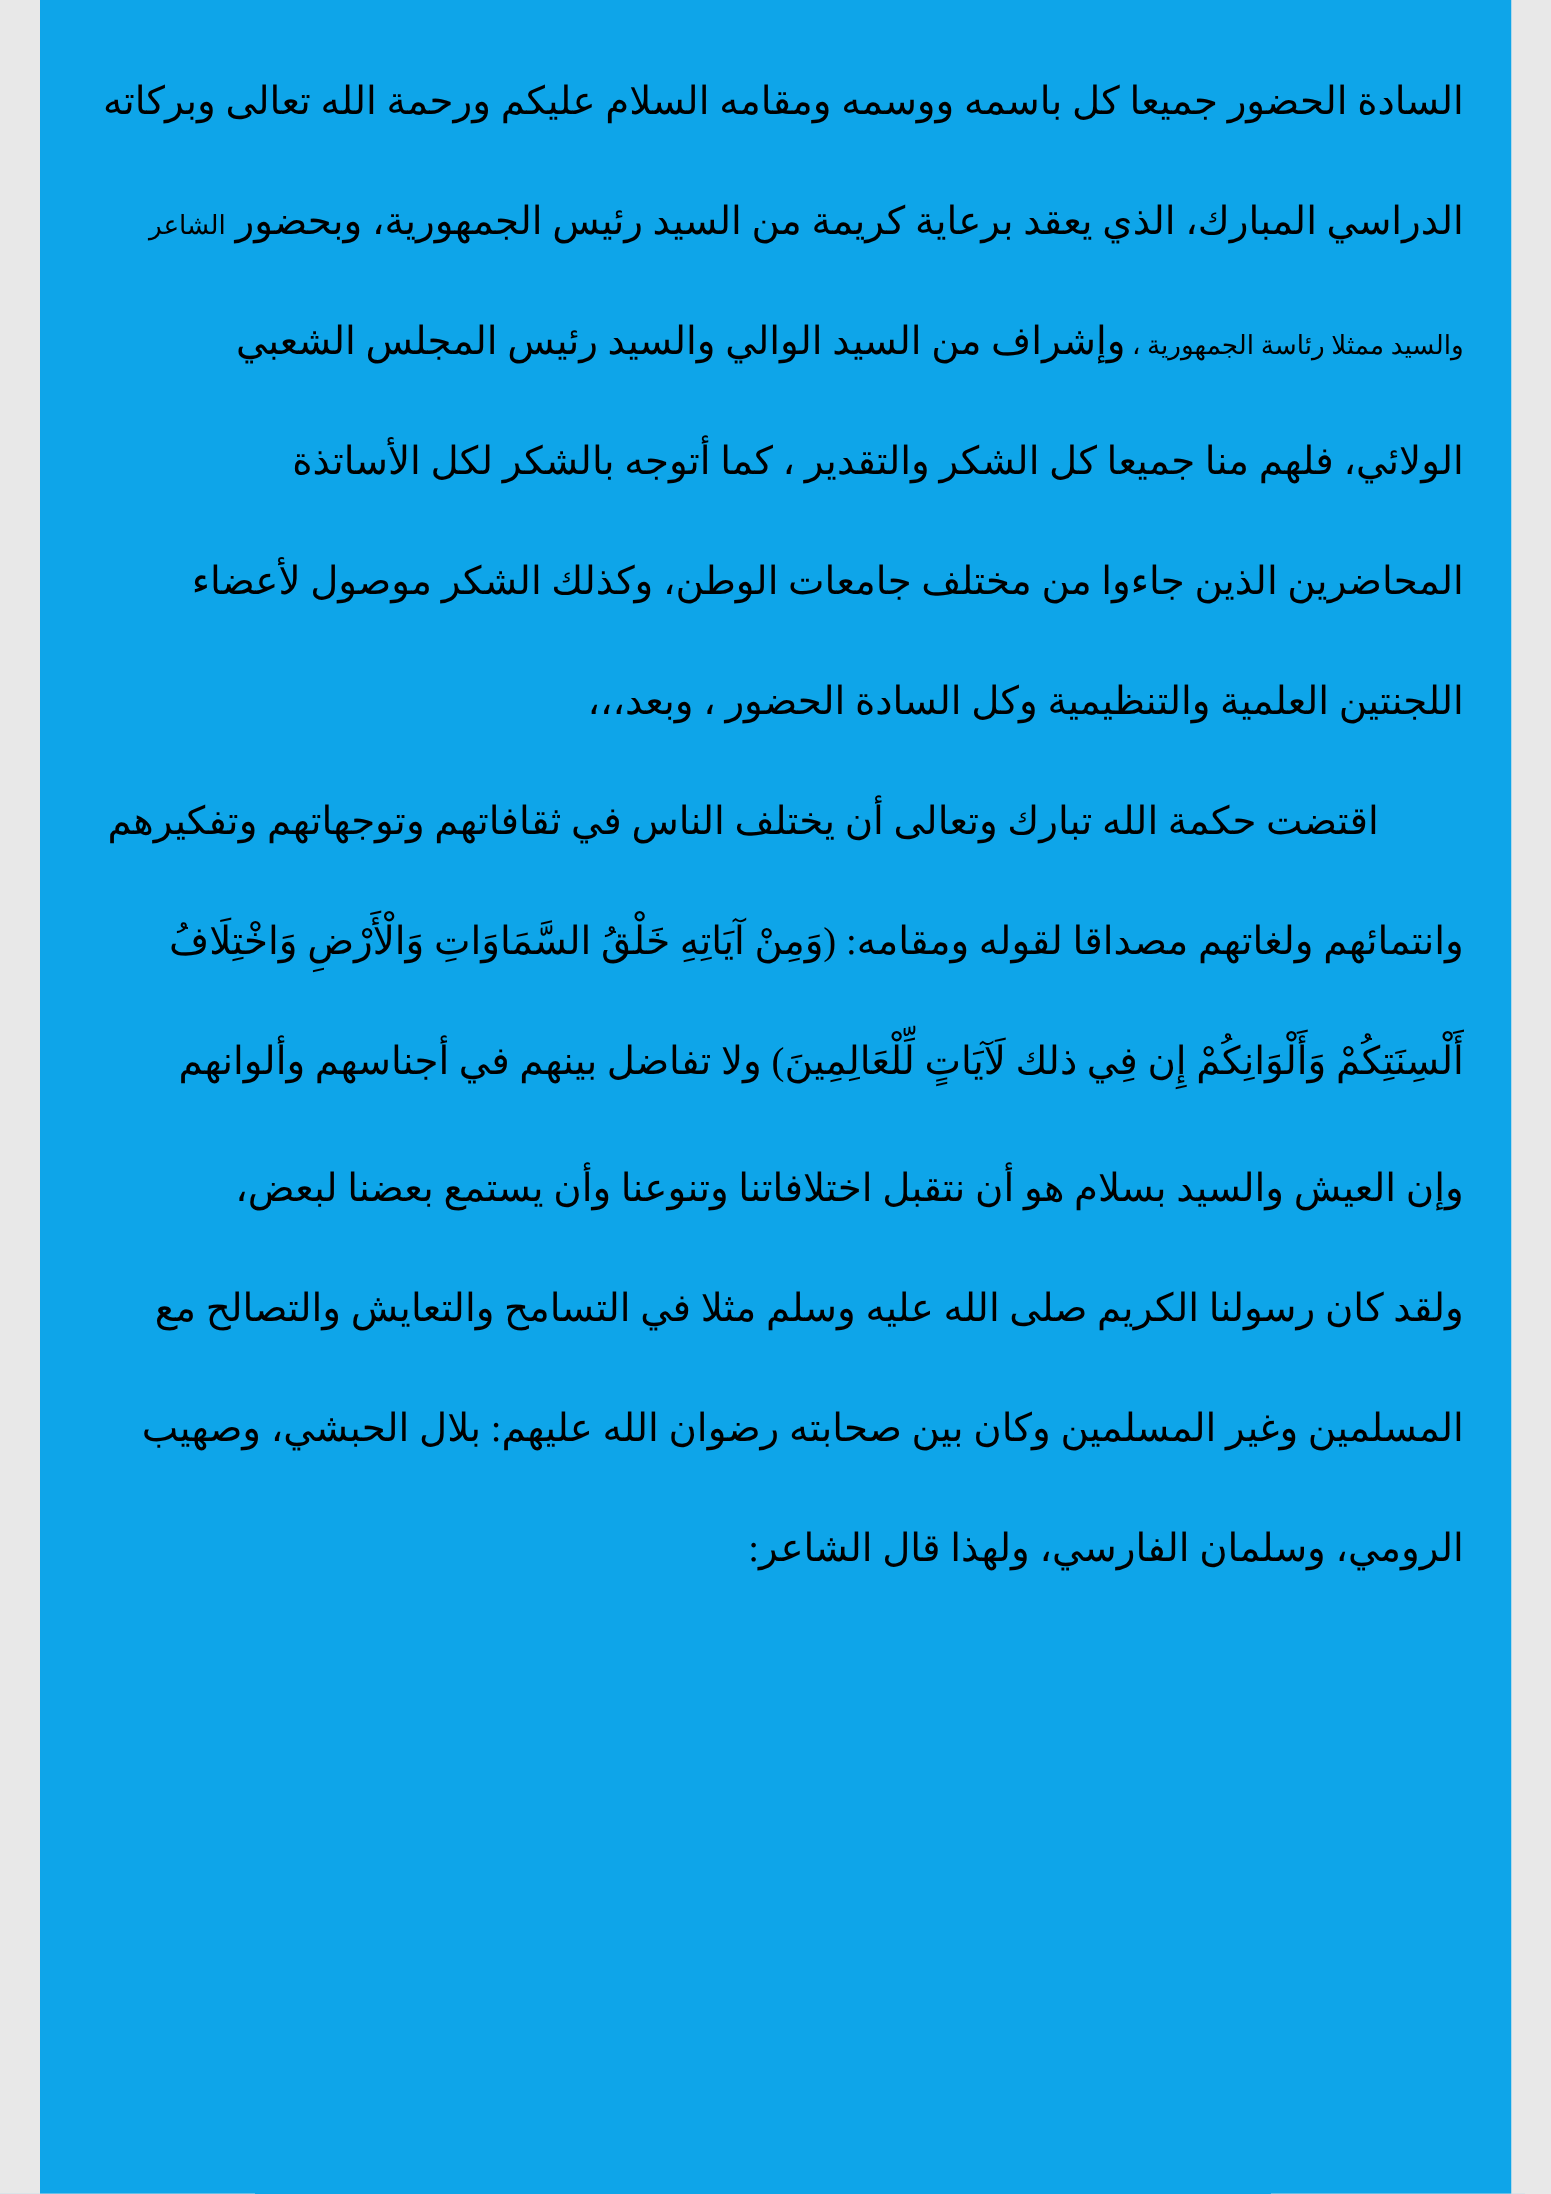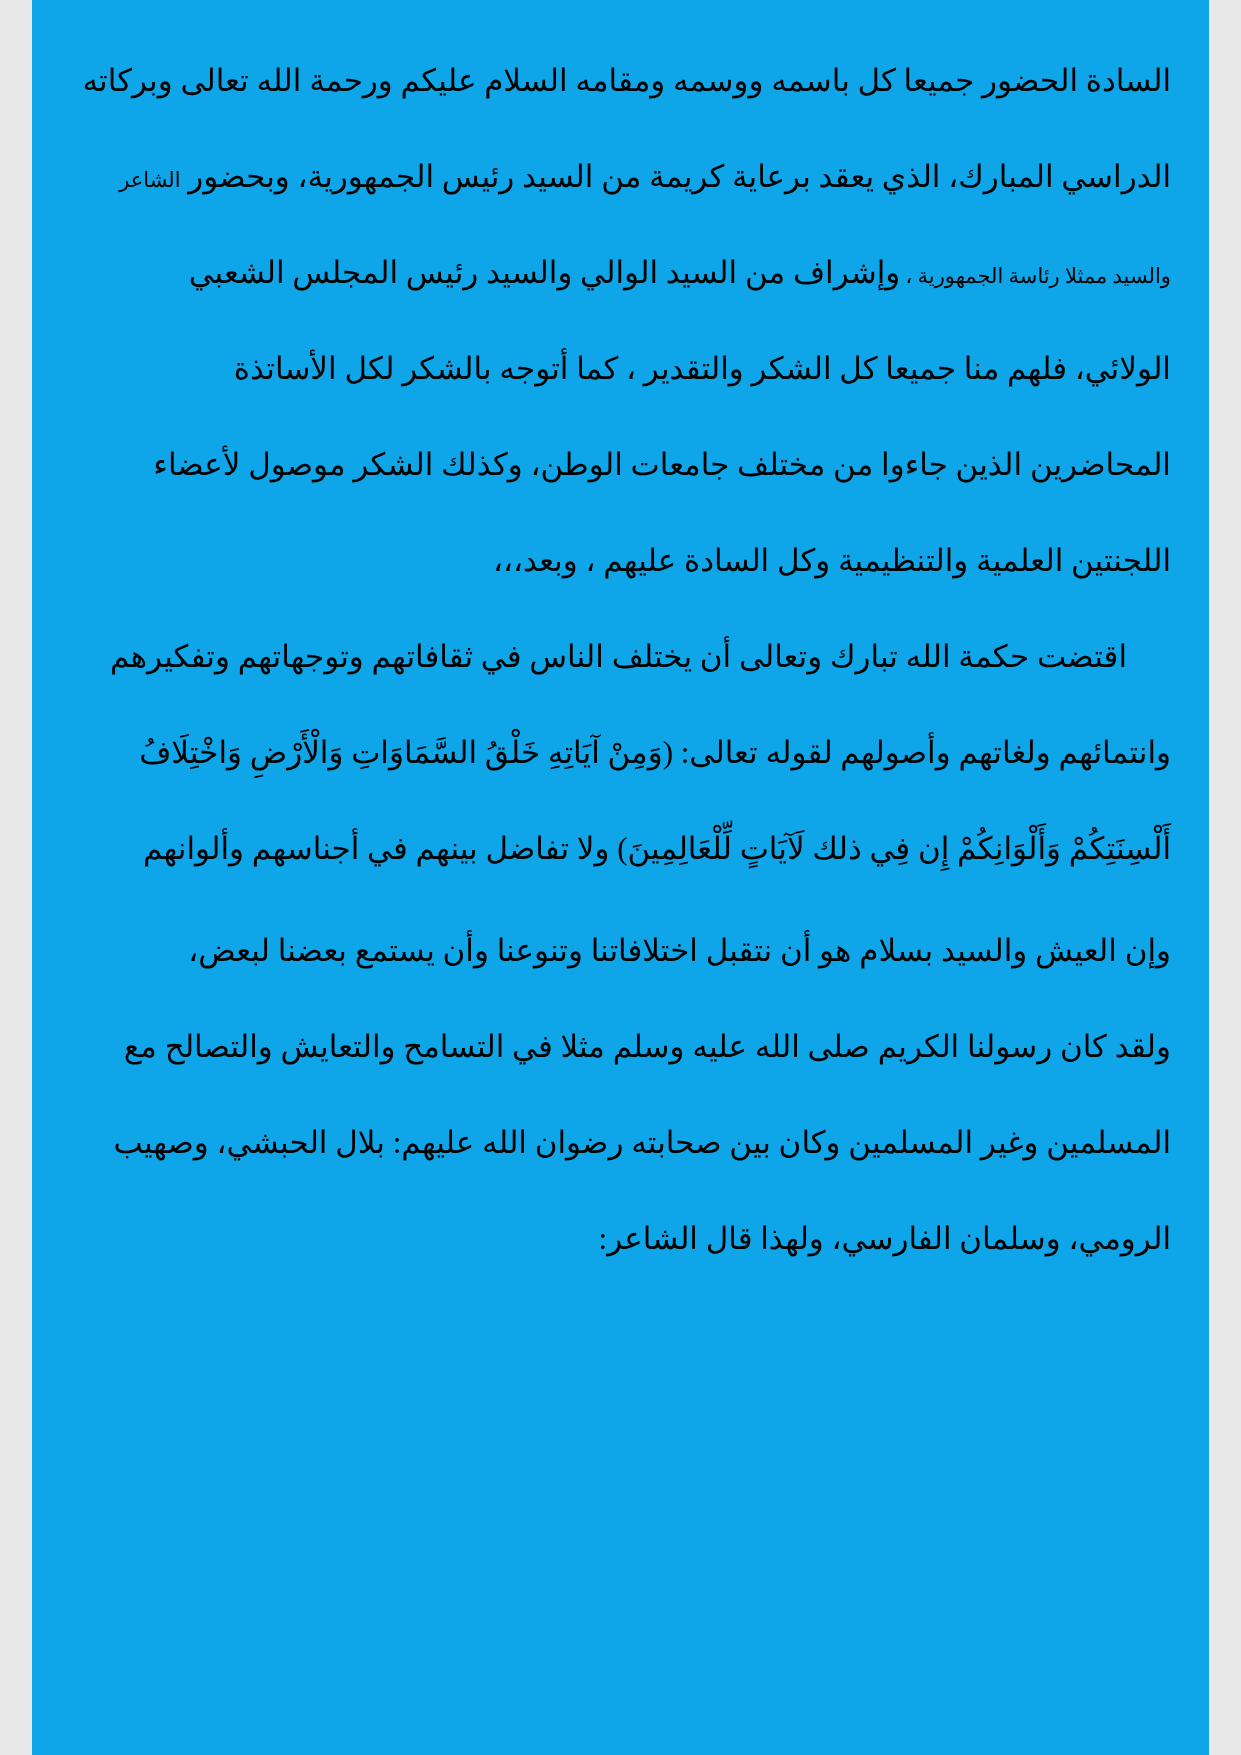--- a/index.html
+++ b/index.html
@@ -28,45 +28,45 @@
     white-space: nowrap;
     font-size: 31px;
     line-height: 96px;
     height: 96px;
     color: #000000;
   }
   .line .seg-small {
     font-size: 21px;
   }
   .para { margin: 0; padding: 0; }
-  .para-2 .line-first-indent { padding-right: 44px; }
+  .para-2 .line-first-indent { padding-right: 44px; text-align: center; }
   .para-3 { margin-top: 6px; }
 </style>
 </head>
 <body>
 
 <div class="page">
   <div class="content">
 
     <div class="para para-1">
       <div class="line">السادة الحضور جميعا كل باسمه ووسمه ومقامه السلام عليكم ورحمة الله تعالى وبركاته</div>
       <div class="line">
         <span class="seg-main">الدراسي المبارك، الذي يعقد برعاية كريمة من السيد رئيس الجمهورية، وبحضور </span><span class="seg-small">الشاعر</span>
       </div>
       <div class="line">
         <span class="seg-small">والسيد ممثلا رئاسة الجمهورية ، </span><span class="seg-main">وإشراف من السيد الوالي والسيد رئيس المجلس الشعبي</span>
       </div>
       <div class="line">الولائي، فلهم منا جميعا كل الشكر والتقدير ، كما أتوجه بالشكر لكل الأساتذة</div>
       <div class="line">المحاضرين الذين جاءوا من مختلف جامعات الوطن، وكذلك الشكر موصول لأعضاء</div>
-      <div class="line">اللجنتين العلمية والتنظيمية وكل السادة عليهم ، وبعد،،،</div>
+      <div class="line">اللجنتين العلمية والتنظيمية وكل السادة الحضور ، وبعد،،،</div>
     </div>
 
     <div class="para para-2">
       <div class="line line-first-indent">اقتضت حكمة الله تبارك وتعالى أن يختلف الناس في ثقافاتهم وتوجهاتهم وتفكيرهم</div>
-      <div class="line">وانتمائهم ولغاتهم وأصولهم لقوله تعالى: (وَمِنْ آيَاتِهِ خَلْقُ السَّمَاوَاتِ وَالْأَرْضِ وَاخْتِلَافُ</div>
+      <div class="line">وانتمائهم ولغاتهم مصداقا لقوله ومقامه: (وَمِنْ آيَاتِهِ خَلْقُ السَّمَاوَاتِ وَالْأَرْضِ وَاخْتِلَافُ</div>
       <div class="line">أَلْسِنَتِكُمْ وَأَلْوَانِكُمْ إِن فِي ذلك لَآيَاتٍ لِّلْعَالِمِينَ) ولا تفاضل بينهم في أجناسهم وألوانهم</div>
     </div>
 
     <div class="para para-3">
       <div class="line">وإن العيش والسيد بسلام هو أن نتقبل اختلافاتنا وتنوعنا وأن يستمع بعضنا لبعض،</div>
       <div class="line">ولقد كان رسولنا الكريم صلى الله عليه وسلم مثلا في التسامح والتعايش والتصالح مع</div>
       <div class="line">المسلمين وغير المسلمين وكان بين صحابته رضوان الله عليهم: بلال الحبشي، وصهيب</div>
       <div class="line">الرومي، وسلمان الفارسي، ولهذا قال الشاعر:</div>
     </div>
 

